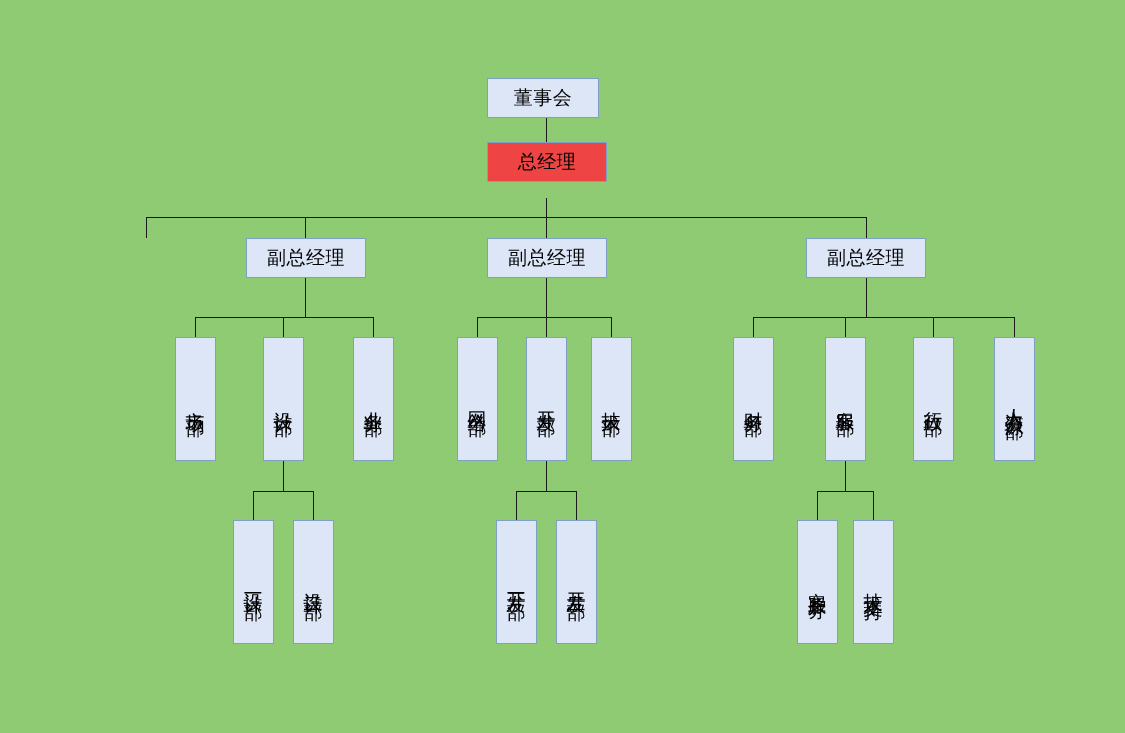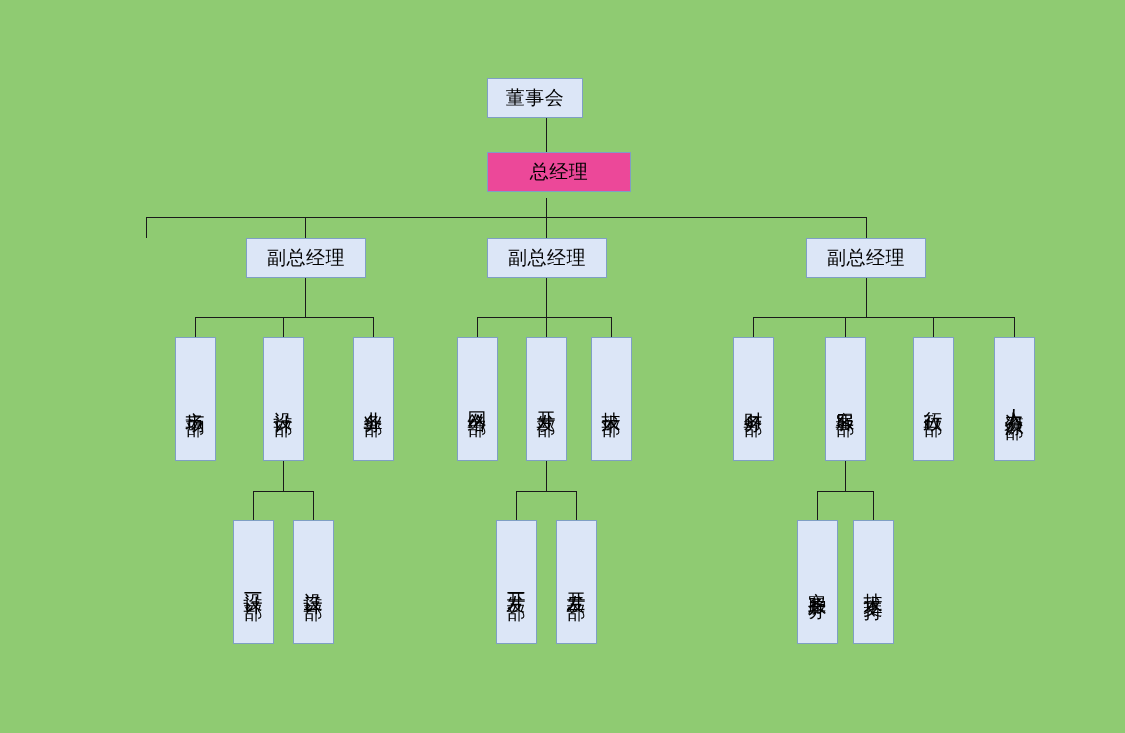--- a/index.html
+++ b/index.html
@@ -98,23 +98,23 @@
   <div class="ln v" style="left: 546px; top: 461px; height: 30px; background: rgb(26, 26, 26);"></div>
   <div class="ln h" style="left: 516px; top: 491px; width: 61px; background: rgb(26, 26, 26);"></div>
   <div class="ln v" style="left: 516px; top: 491px; height: 29px; background: rgb(26, 26, 26);"></div>
   <div class="ln v" style="left: 576px; top: 491px; height: 29px; background: rgb(26, 26, 26);"></div>
 
   <div class="ln v" style="left: 845px; top: 461px; height: 30px; background: rgb(26, 26, 26);"></div>
   <div class="ln h" style="left: 817px; top: 491px; width: 57px; background: rgb(26, 26, 26);"></div>
   <div class="ln v" style="left: 817px; top: 491px; height: 29px; background: rgb(26, 26, 26);"></div>
   <div class="ln v" style="left: 873px; top: 491px; height: 29px; background: rgb(26, 26, 26);"></div>
 
-  <div class="node horiz" style="left: 487px; top: 78px; width: 96px; height: 40px; background: rgb(220, 230, 247); border-color: rgb(127, 159, 196);">董事会</div>
+  <div class="node horiz" style="left: 487px; top: 78px; width: 112px; height: 40px; background: rgb(220, 230, 247); border-color: rgb(127, 159, 196);">董事会</div>
 
-  <div class="node horiz" style="left: 487px; top: 152px; width: 144px; height: 40px; background: #ec4899; border-color: rgb(127, 159, 196);">总经理</div>
+  <div class="node horiz" style="left: 487px; top: 142px; width: 120px; height: 40px; background: #ef4444; border-color: rgb(127, 159, 196);">总经理</div>
 
   <div class="node horiz" style="left: 246px; top: 238px; width: 120px; height: 40px; background: rgb(220, 230, 247); border-color: rgb(127, 159, 196);">副总经理</div>
   <div class="node horiz" style="left: 487px; top: 238px; width: 120px; height: 40px; background: rgb(220, 230, 247); border-color: rgb(127, 159, 196);">副总经理</div>
   <div class="node horiz" style="left: 806px; top: 238px; width: 120px; height: 40px; background: rgb(220, 230, 247); border-color: rgb(127, 159, 196);">副总经理</div>
 
   <div class="node vert" style="left: 175px; top: 337px; width: 41px; height: 124px; background: rgb(220, 230, 247); border-color: rgb(127, 159, 196);">市场部</div>
   <div class="node vert" style="left: 263px; top: 337px; width: 41px; height: 124px; background: rgb(220, 230, 247); border-color: rgb(127, 159, 196);">设计部</div>
   <div class="node vert" style="left: 353px; top: 337px; width: 41px; height: 124px; background: rgb(220, 230, 247); border-color: rgb(127, 159, 196);">业务部</div>
 
   <div class="node vert" style="left: 457px; top: 337px; width: 41px; height: 124px; background: rgb(220, 230, 247); border-color: rgb(127, 159, 196);">网络部</div>

